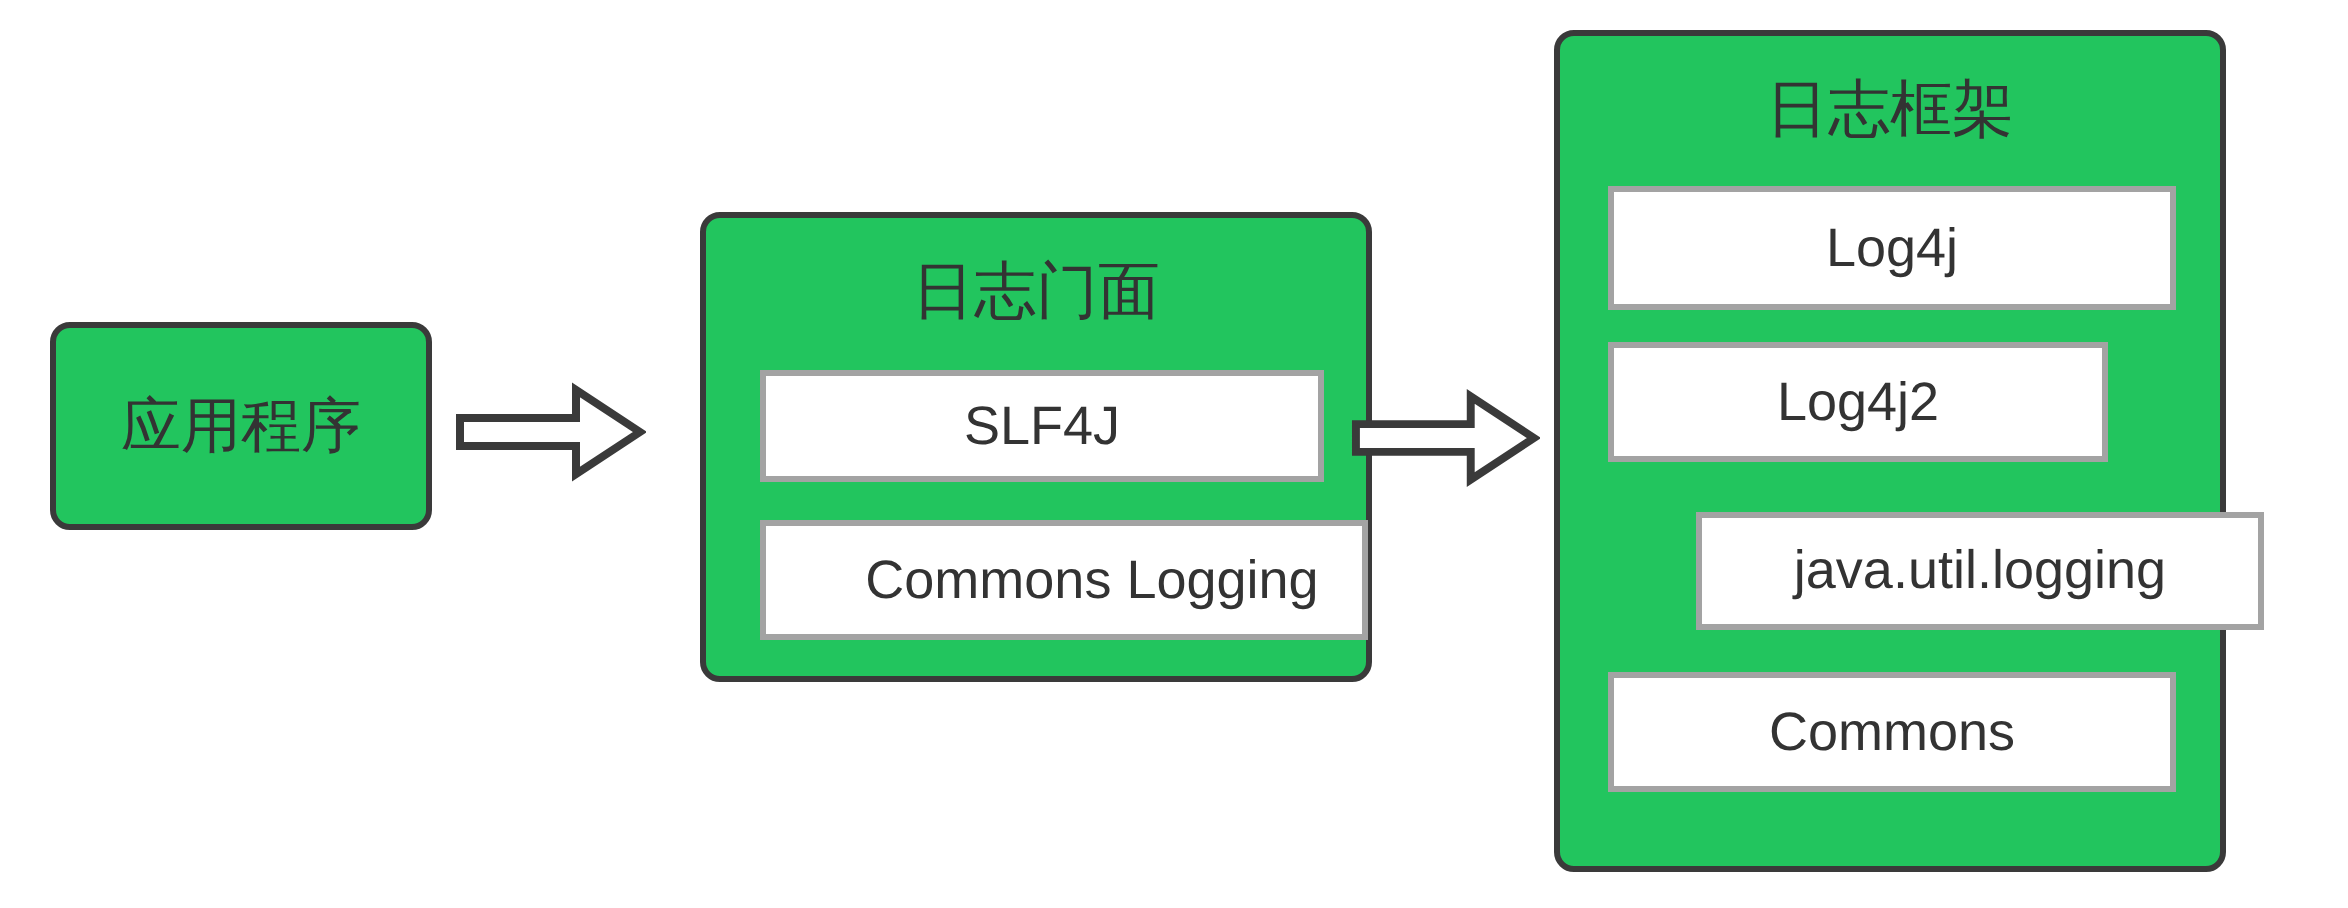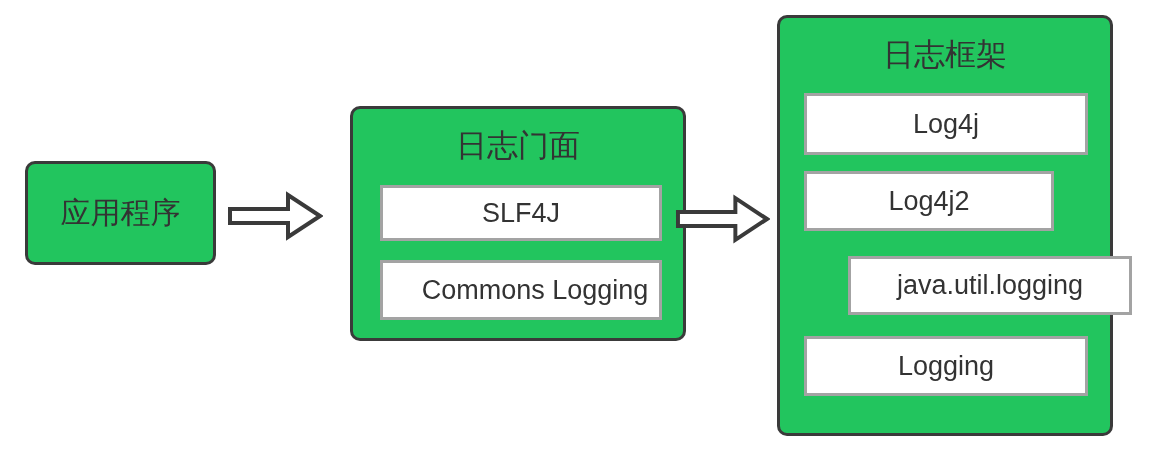--- a/index.html
+++ b/index.html
@@ -66,38 +66,38 @@
 
   <svg class="flow-arrow" style="left:227px; top:190px;" width="96" height="52" viewBox="0 0 96 52">
     <polygon points="3,19 61,19 61,5 93,26 61,47 61,33 3,33" fill="#ffffff" stroke="#3a3a3a" stroke-width="4" stroke-linejoin="miter"></polygon>
   </svg>
 
   <div class="rounded-box" style="left:314px; top:106px; width:336px; height:235px;margin-left:36px;">
     <div class="group-title" style="top:18px;">日志门面</div>
     <div class="inner-box" style="left:27px; top:76px; width:282px; height:56px;">
       <span>SLF4J</span>
     </div>
-    <div class="inner-box" style="left:27px; top:151px; width:282px; height:60px;padding-left:28px;">
+    <div class="inner-box" style="left:27px; top:151px; width:304px; height:60px;padding-left:28px;">
       <span>Commons Logging</span>
     </div>
   </div>
 
   <svg class="flow-arrow" style="left:675px; top:193px;" width="95" height="52" viewBox="0 0 96 52">
     <polygon points="3,19 61,19 61,5 93,26 61,47 61,33 3,33" fill="#ffffff" stroke="#3a3a3a" stroke-width="4" stroke-linejoin="miter"></polygon>
   </svg>
 
   <div class="rounded-box" style="left:777px; top:15px; width:336px; height:421px;">
     <div class="group-title" style="top:18px;">日志框架</div>
     <div class="inner-box" style="left:24px; top:75px; width:284px; height:62px;">
       <span>Log4j</span>
     </div>
     <div class="inner-box" style="left:24px; top:153px; width:250px; height:60px;">
       <span>Log4j2</span>
     </div>
     <div class="inner-box" style="left:24px; top:238px; width:284px; height:59px;margin-left:44px;">
       <span>java.util.logging</span>
     </div>
     <div class="inner-box" style="left:24px; top:318px; width:284px; height:60px;">
-      <span>Logging</span>
+      <span>Commons</span>
     </div>
   </div>
 
 </div>
 
 </body></html>

